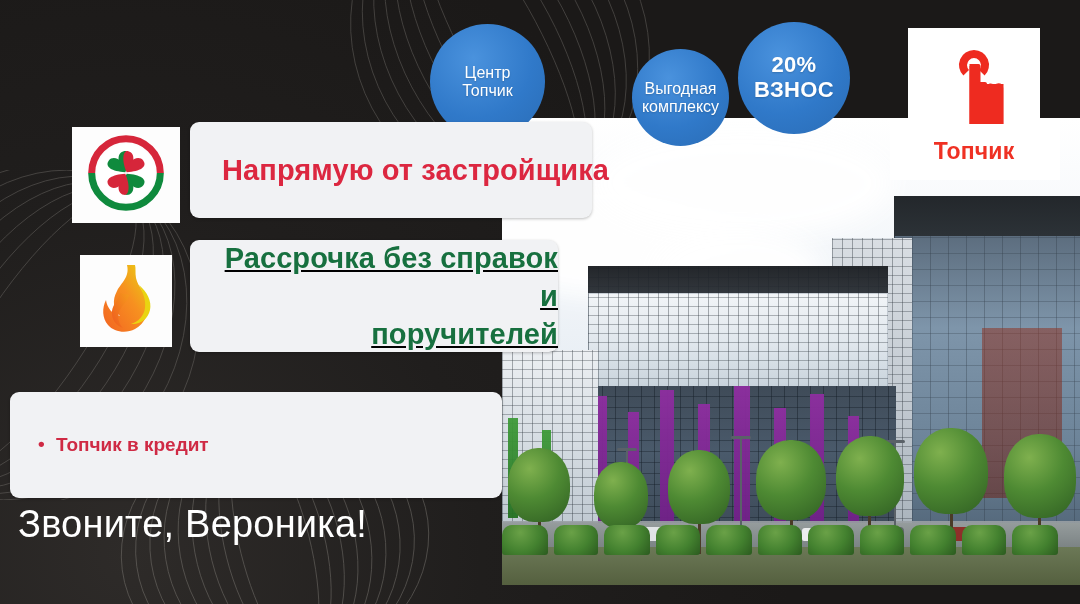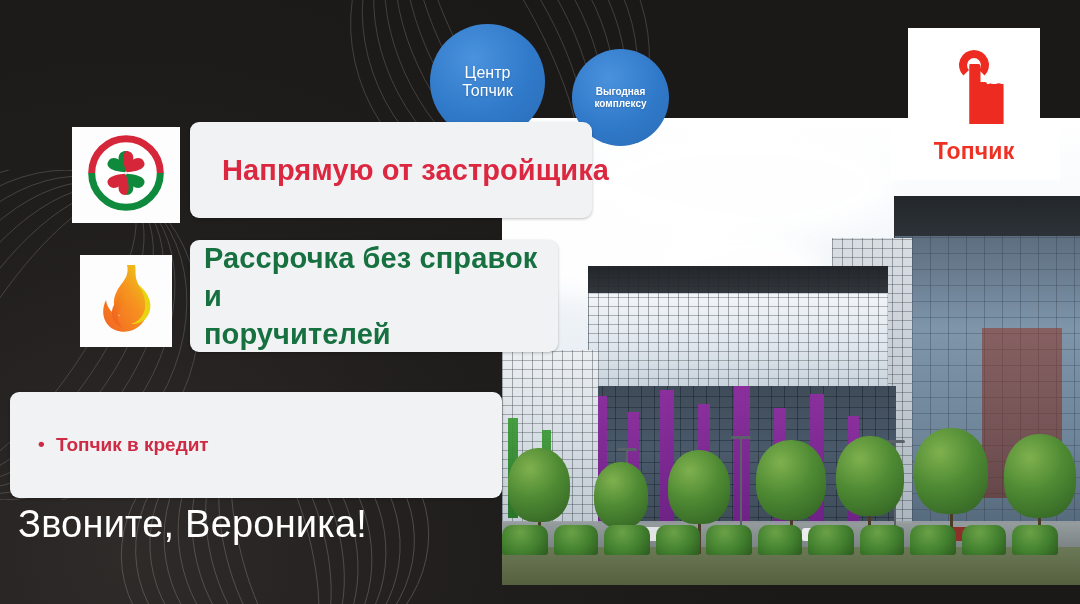--- a/index.html
+++ b/index.html
@@ -123,39 +123,40 @@
   
   .circle{
     position:absolute;border-radius:50%;
     background:radial-gradient(circle at 38% 30%, #4a92dd 0%, #3079c9 55%, #2a6cb5 100%);
     display:flex;align-items:center;justify-content:center;
     color:#ffffff;text-align:center;line-height:1.12;
     font-weight:400;
     text-shadow:0 1px 2px rgba(0,0,0,.18);
   }
   .c1{left:430px;top:24px;width:115px;height:115px;font-size:16px;}
-  .c2{left:572px;top:49px;width:97px;height:97px;font-size:10px;font-weight:700;}
+  .c2{left:632px;top:49px;width:97px;height:97px;font-size:16px;font-weight:400;}
   .c3{left:738px;top:22px;width:112px;height:112px;font-size:22px;font-weight:700;letter-spacing:.3px;}
 
   
   .icon-tile{
     position:absolute;background:#fdfdfd;
     display:flex;align-items:center;justify-content:center;
   }
   .tile-clover{left:72px;top:127px;width:108px;height:96px;}
   .tile-flame{left:80px;top:255px;width:92px;height:92px;}
 
   
   .card{
     position:absolute;background:#f1f2f4;border-radius:9px;
     display:flex;align-items:center;
     box-shadow:0 1px 3px rgba(0,0,0,.25);
+    text-align:right;
   }
   .card-1{left:190px;top:122px;width:402px;height:96px;}
-  .card-2{left:190px;top:240px;width:368px;height:112px;}
+  .card-2{left:190px;top:240px;width:368px;height:112px;text-decoration:underline;}
   .card-3{left:10px;top:392px;width:492px;height:106px;}
 
   .headline-red{
     color:#dc2740;font-size:29px;font-weight:700;
     padding-left:32px;letter-spacing:.1px;white-space:nowrap;
   }
   .headline-green{
     color:#17703f;font-size:29px;font-weight:700;
     padding-left:14px;line-height:1.32;letter-spacing:.1px;
   }
@@ -337,20 +338,26 @@
   <div class="circle c1">
     <div>
       <div>Центр</div>
       <div>Топчик</div>
     </div>
   </div>
   <div class="circle c2">
     <div>
       <div>Выгодная</div>
       <div>комплексу</div>
+    </div>
+  </div>
+  <div class="circle c3">
+    <div>
+      <div>20%</div>
+      <div>ВЗНОС</div>
     </div>
   </div>
 
   <div class="icon-tile tile-clover">
     <span>
       <svg width="78" height="78" viewBox="0 0 100 100">
         <path d="M50 6a44 44 0 0 1 44 44" fill="none" stroke="#d6263a" stroke-width="9"></path>
         <path d="M94 50a44 44 0 0 1-44 44" fill="none" stroke="#0f8a3d" stroke-width="9"></path>
         <path d="M50 94A44 44 0 0 1 6 50" fill="none" stroke="#0f8a3d" stroke-width="9"></path>
         <path d="M6 50A44 44 0 0 1 50 6" fill="none" stroke="#d6263a" stroke-width="9"></path>

